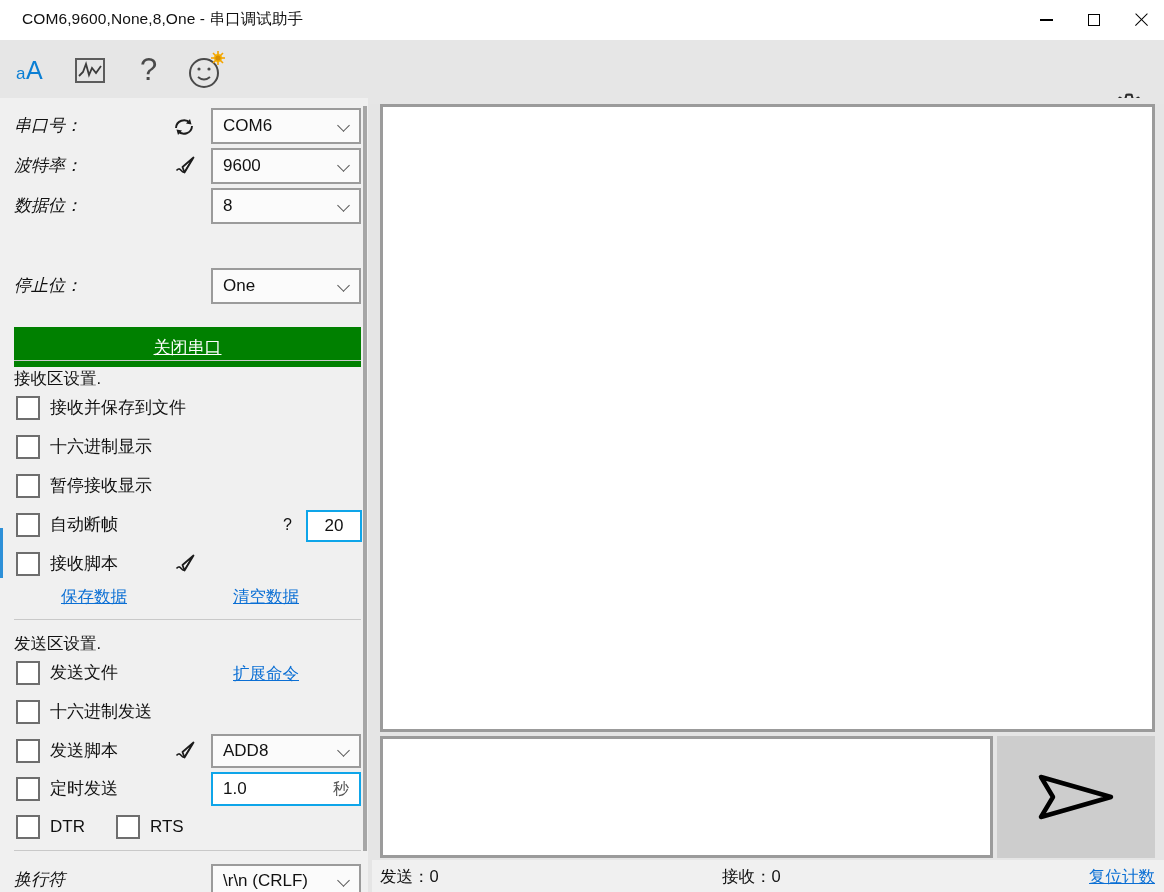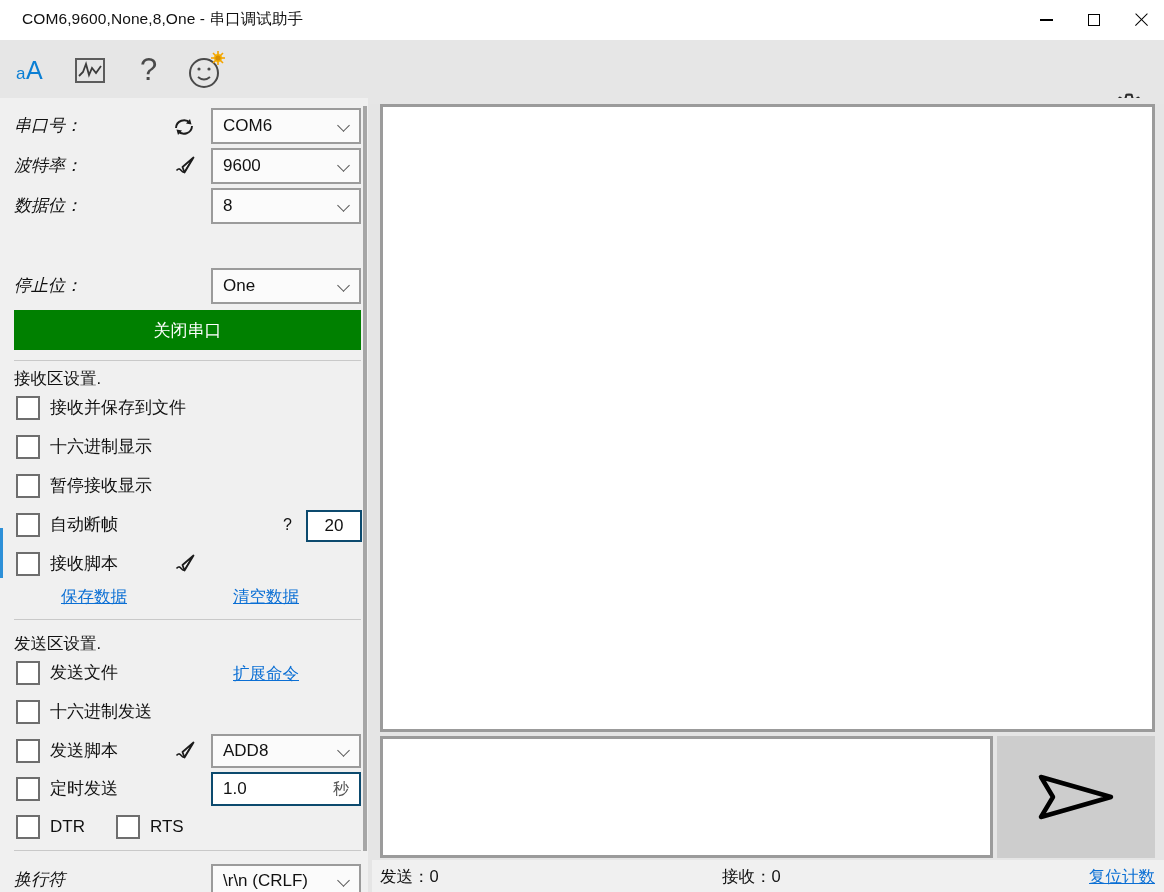--- a/index.html
+++ b/index.html
@@ -91,21 +91,21 @@
   .chev {
     position: absolute; right: 9px; top: 50%; width: 11px; height: 11px;
     margin-top: -6px;
   }
   .chev::before {
     content: ""; position: absolute; left: 0; top: 1px; width: 8px; height: 8px;
     border-right: 1.6px solid #555; border-bottom: 1.6px solid #555;
     transform: rotate(45deg);
   }
   .txtbox {
-    position: absolute; border: 2px solid #0c4a6e; background: #ffffff;
+    position: absolute; border: 2px solid #0ea5e9; background: #ffffff;
     display: flex; align-items: center; font-size: 17px; color: #111;
   }
   .txtbox .tval { margin-left: 10px; }
   .txtbox .tsuffix {
     position: absolute; right: 10px; font-size: 16px; color: #555;
   }
 
   .greenbtn {
     position: absolute; left: 14px; top: 310px; width: 347px; height: 40px;
     background: #008000; color: #ffffff; font-size: 17px;
@@ -279,21 +279,21 @@
 
 
     <div class="row" style="top:168px;">
       <span class="lbl">停止位：</span>
       <div class="combo" style="left:211px; top:2px; width:150px; height:36px;">
         <span class="cval">One</span>
         <span class="chev"></span>
       </div>
     </div>
 
-    <div class="greenbtn" style="top:212px;">关闭串口</div>
+    <div class="greenbtn" style="top:229px;text-decoration:underline;">关闭串口</div>
 
     <div class="divider" style="top:262px;"></div>
 
     <div class="section-title" style="top:270px;">接收区设置.</div>
 
     <div class="cbrow" style="top:330px;">
       <span class="cbox"></span>
       <span class="cblabel">十六进制显示</span>
     </div>
     <div class="cbrow" style="top:291px;">

